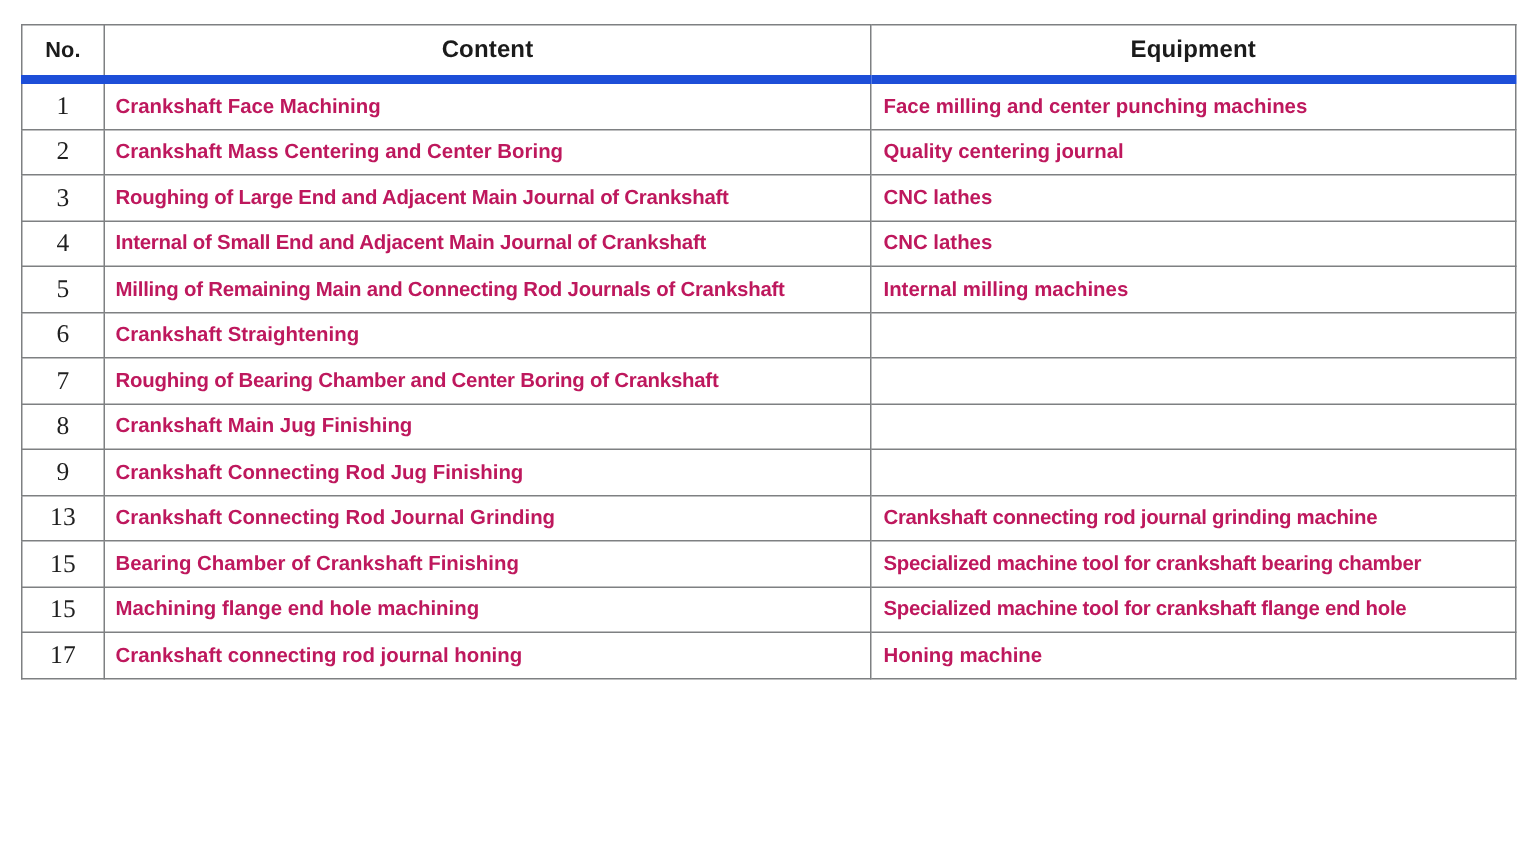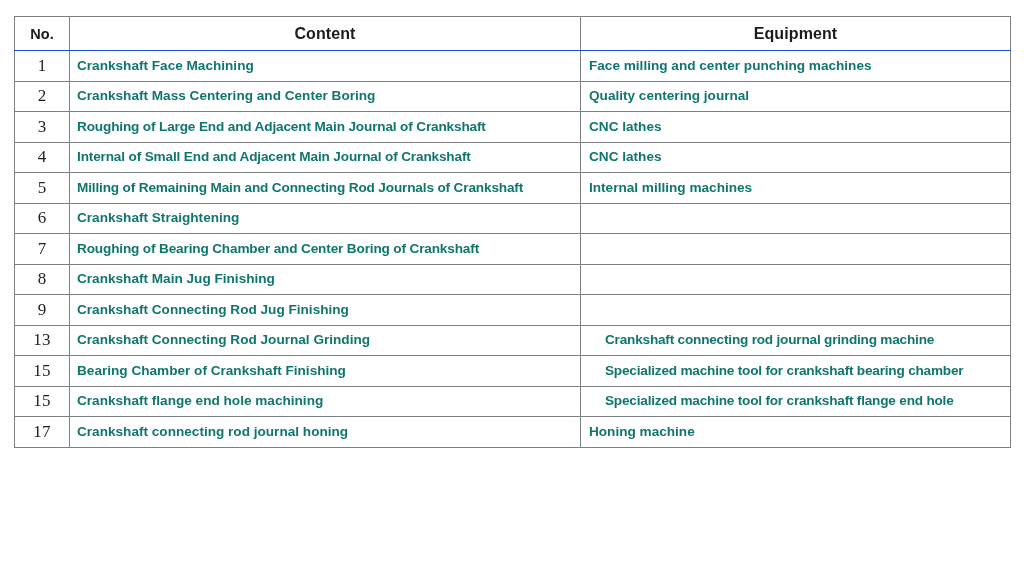--- a/index.html
+++ b/index.html
@@ -37,21 +37,21 @@
 
   table.proc-table th,
   table.proc-table td {
     border: 1px solid #7e8082;
     padding: 0;
     vertical-align: middle;
     background: #ffffff;
   }
   table.proc-table thead th {
     height: 33px;
-    border-bottom: 1px solid #1d4ed8;
+    border-bottom: 6px solid #1d4ed8;
     margin-left: 12px;
   }
   table.proc-table tbody td {
     height: 29.5px;
   }
 
   
   .hd-no, .hd-content, .hd-equipment {
     text-align: center;
     font-family: "Liberation Sans", sans-serif;
@@ -71,41 +71,40 @@
     color: #1f1f1f;
     letter-spacing: 0.2px;
   }
 
   
   .cell-content, .cell-equipment {
     text-align: left;
     font-family: "Liberation Sans", sans-serif;
     font-weight: 700;
     font-size: 13.6px;
-    color: #0f766e;
+    color: #be185d;
     line-height: 1.15;
     white-space: nowrap;
     overflow: hidden;
   }
   .cell-content .txt {
     display: block;
     padding-left: 7px;
     padding-right: 2px;
   }
   .cell-equipment .txt {
     display: block;
     padding-left: 8px;
     padding-right: 2px;
   }
   .cell-content.tight .txt {
     letter-spacing: -0.15px;
   }
   .cell-equipment.tight .txt {
     letter-spacing: -0.2px;
-    margin-left: 16px;
   }
   .cell-equipment.empty .txt,
   .cell-content.empty .txt {
     min-height: 1px;
   }
 </style>
 </head>
 <body>
 
 <div class="page">
@@ -219,21 +218,21 @@
             <td class="cell-content">
               <span class="txt">Bearing Chamber of Crankshaft Finishing</span>
             </td>
             <td class="cell-equipment tight">
               <span class="txt">Specialized machine tool for crankshaft bearing chamber</span>
             </td>
           </tr>
           <tr>
             <td class="cell-no">15</td>
             <td class="cell-content">
-              <span class="txt">Crankshaft flange end hole machining</span>
+              <span class="txt">Machining flange end hole machining</span>
             </td>
             <td class="cell-equipment tight">
               <span class="txt">Specialized machine tool for crankshaft flange end hole</span>
             </td>
           </tr>
           <tr>
             <td class="cell-no">17</td>
             <td class="cell-content">
               <span class="txt">Crankshaft connecting rod journal honing</span>
             </td>

